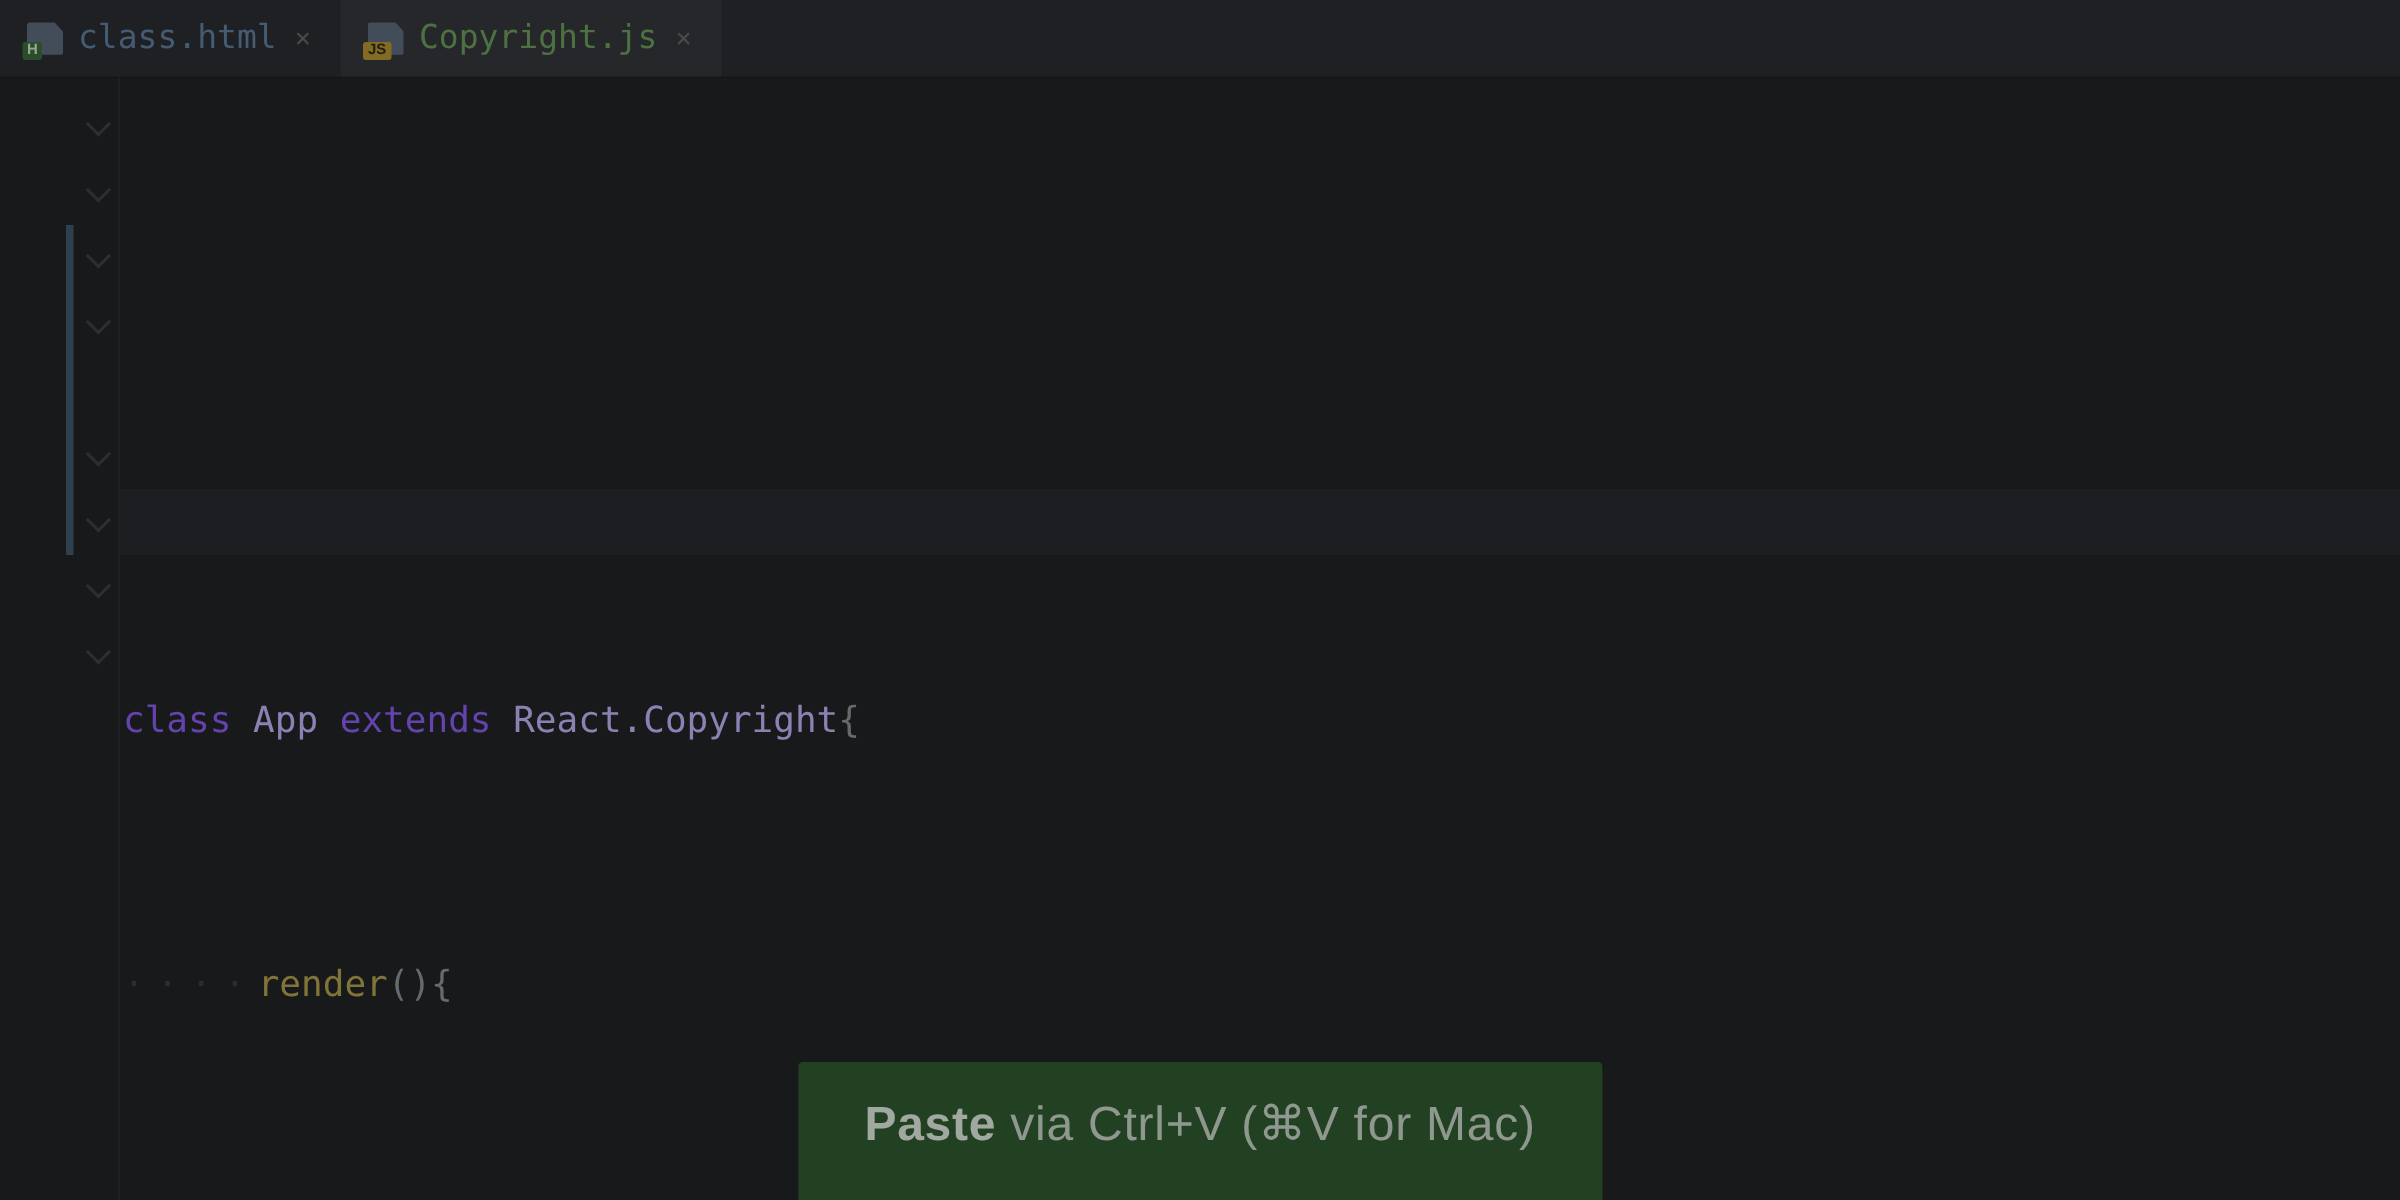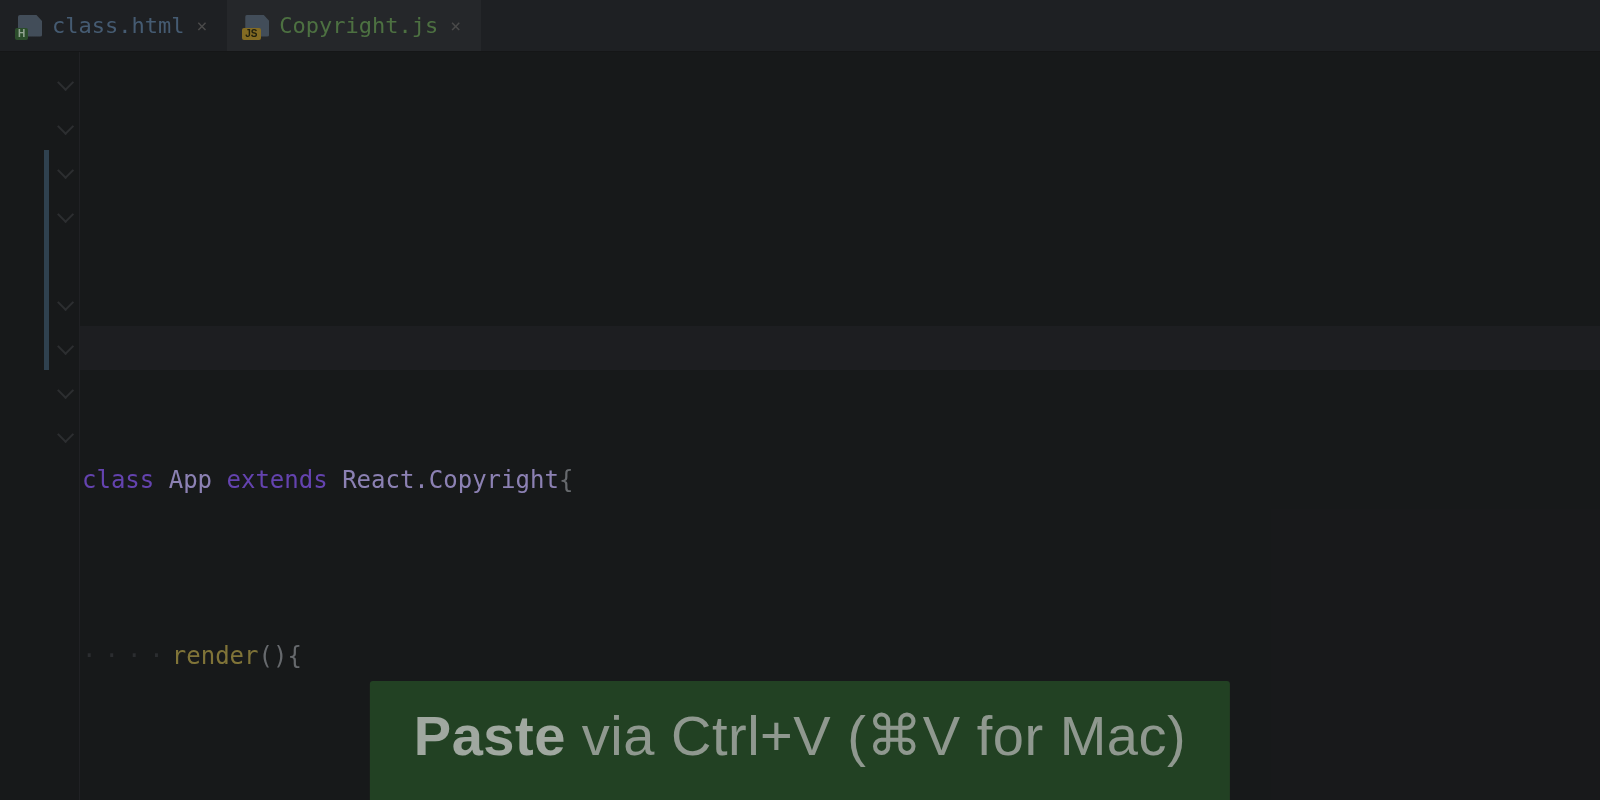--- a/index.html
+++ b/index.html
@@ -125,21 +125,21 @@
   .dots { color: #3a3d41; letter-spacing: 8px; }
 
   
   .banner {
     position: absolute;
     left: 50%; transform: translateX(-50%);
     bottom: 0;
     background: #2d5a2e;
     color: #c9d6c9;
     font-family: "Segoe UI", "Helvetica Neue", Arial, sans-serif;
-    font-size: 56px;
+    font-size: 32px;
     padding: 22px 44px 32px 44px;
     border-radius: 3px 3px 0 0;
     letter-spacing: .5px;
     white-space: nowrap;
   }
   .banner .b-strong { font-weight: 700; color: #e1ece1; }
 
   
   .dimmer {
     position: absolute; inset: 0;

